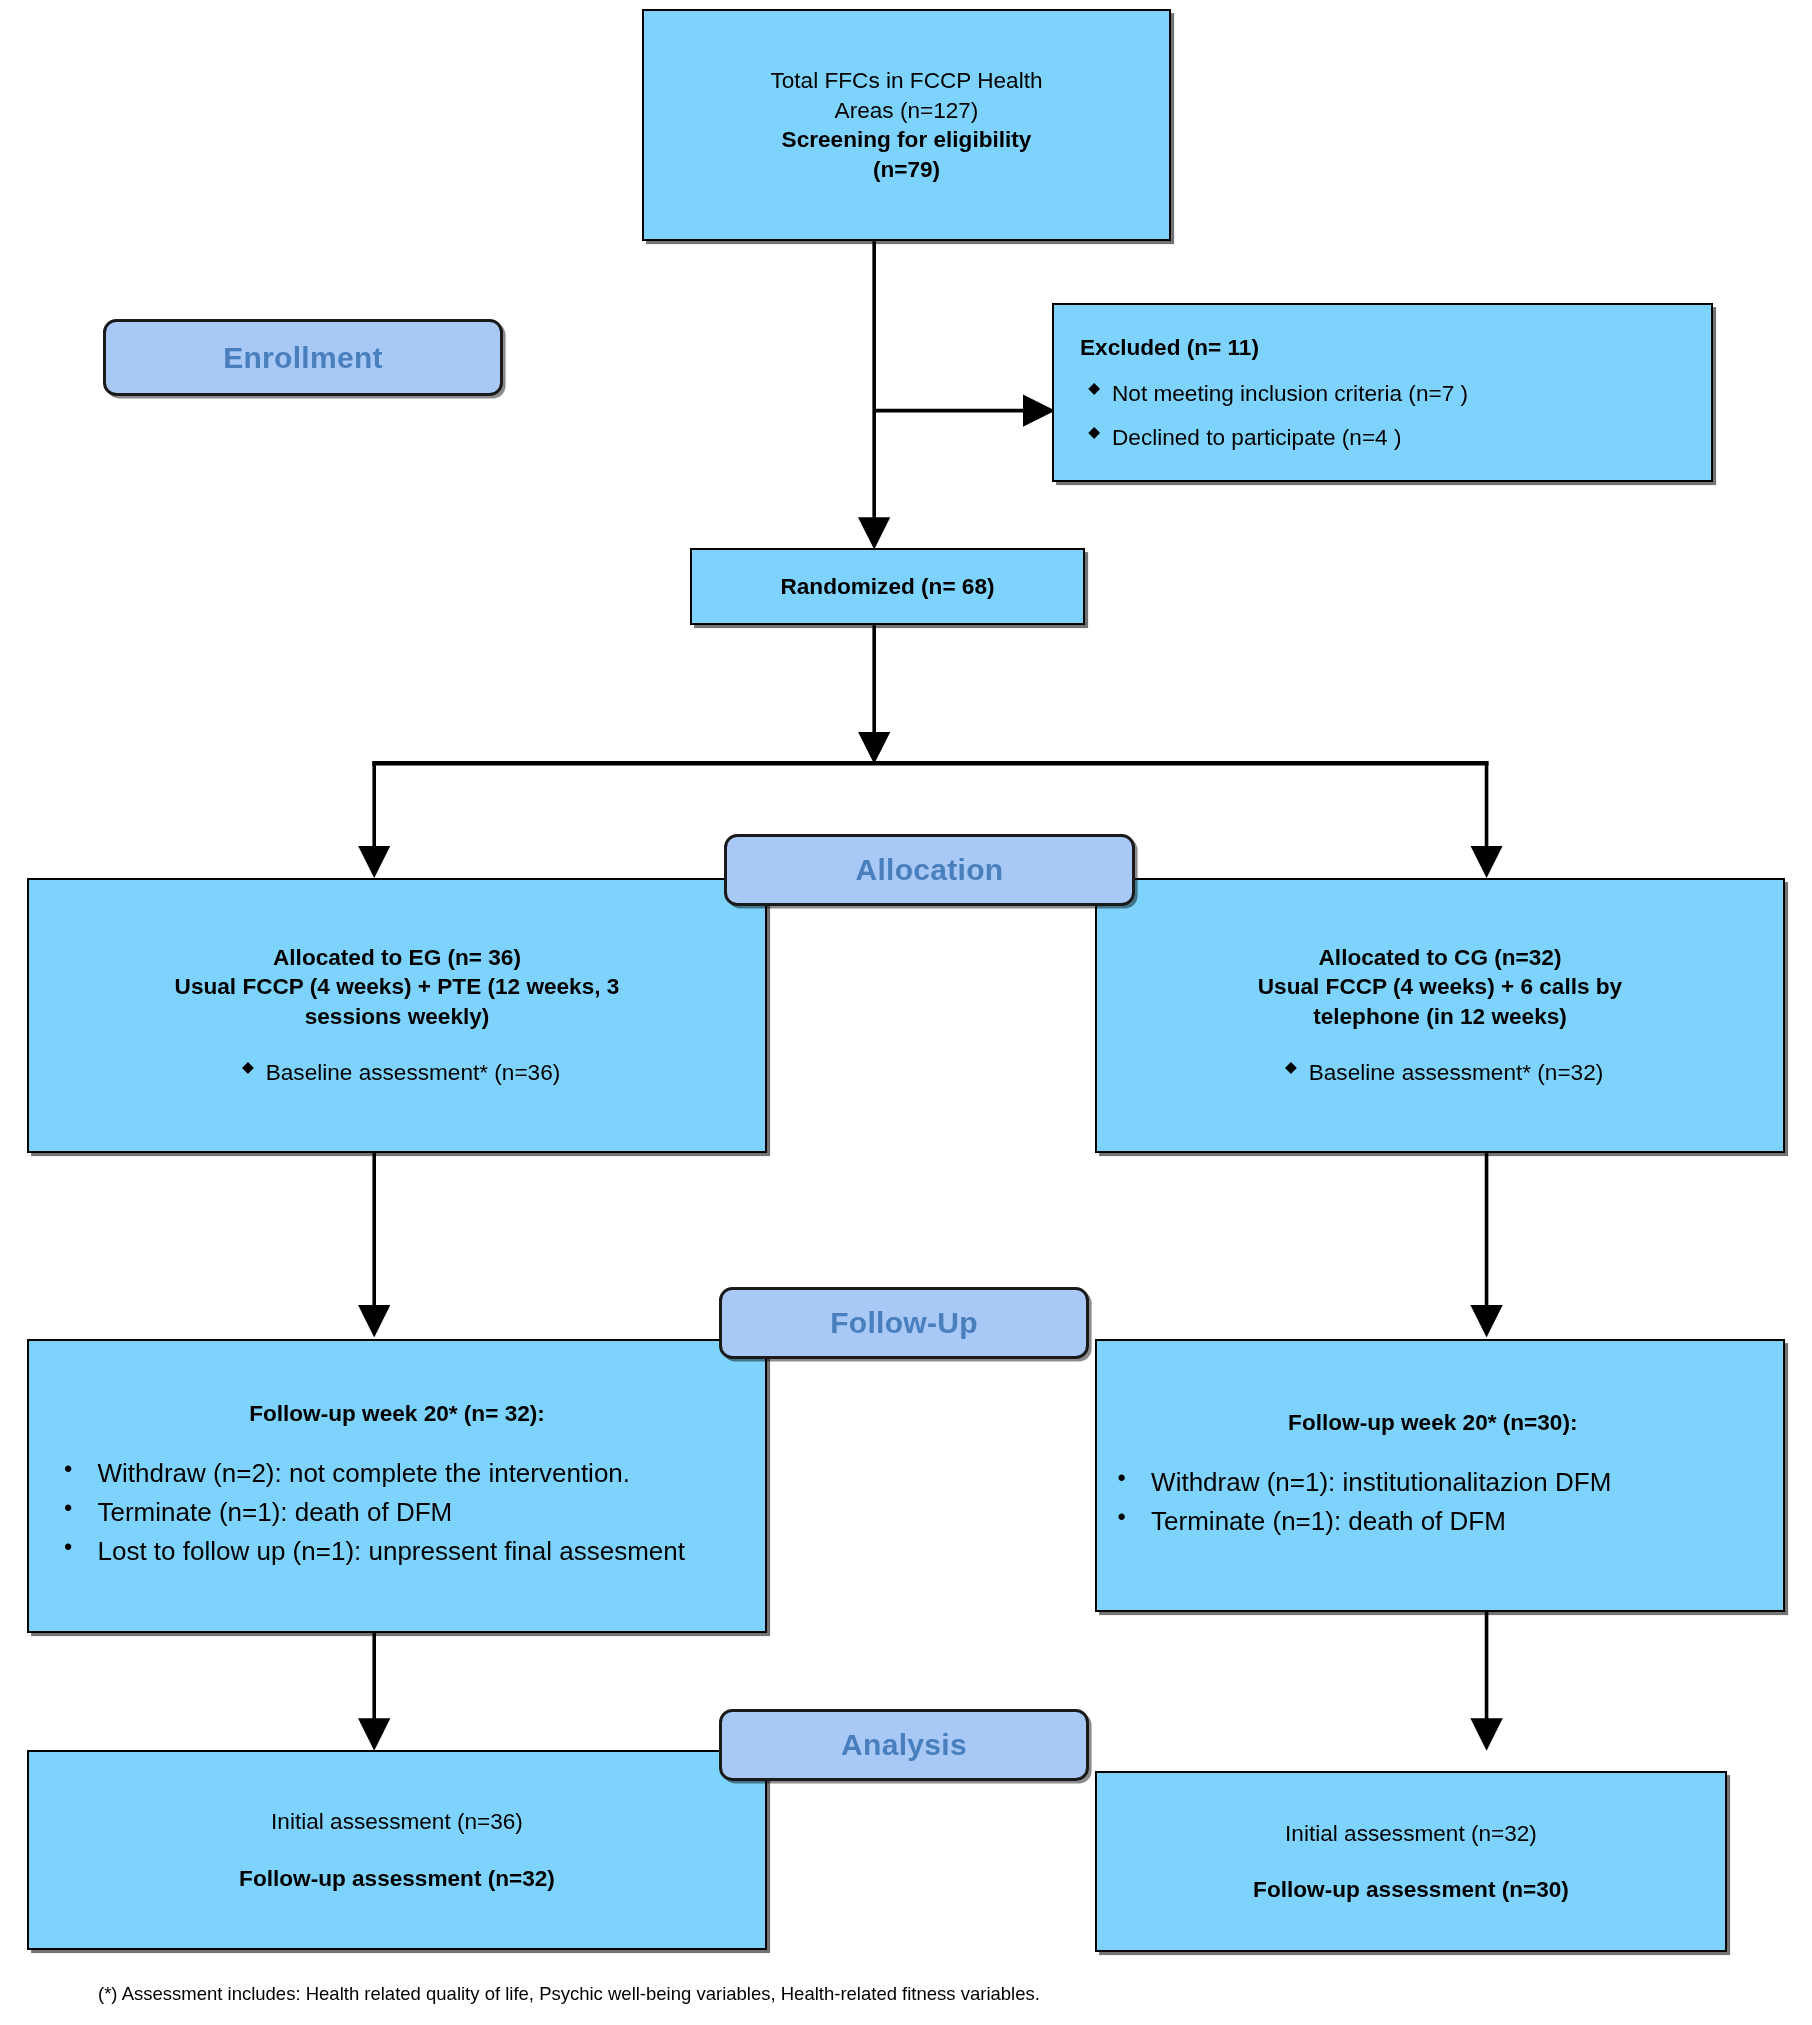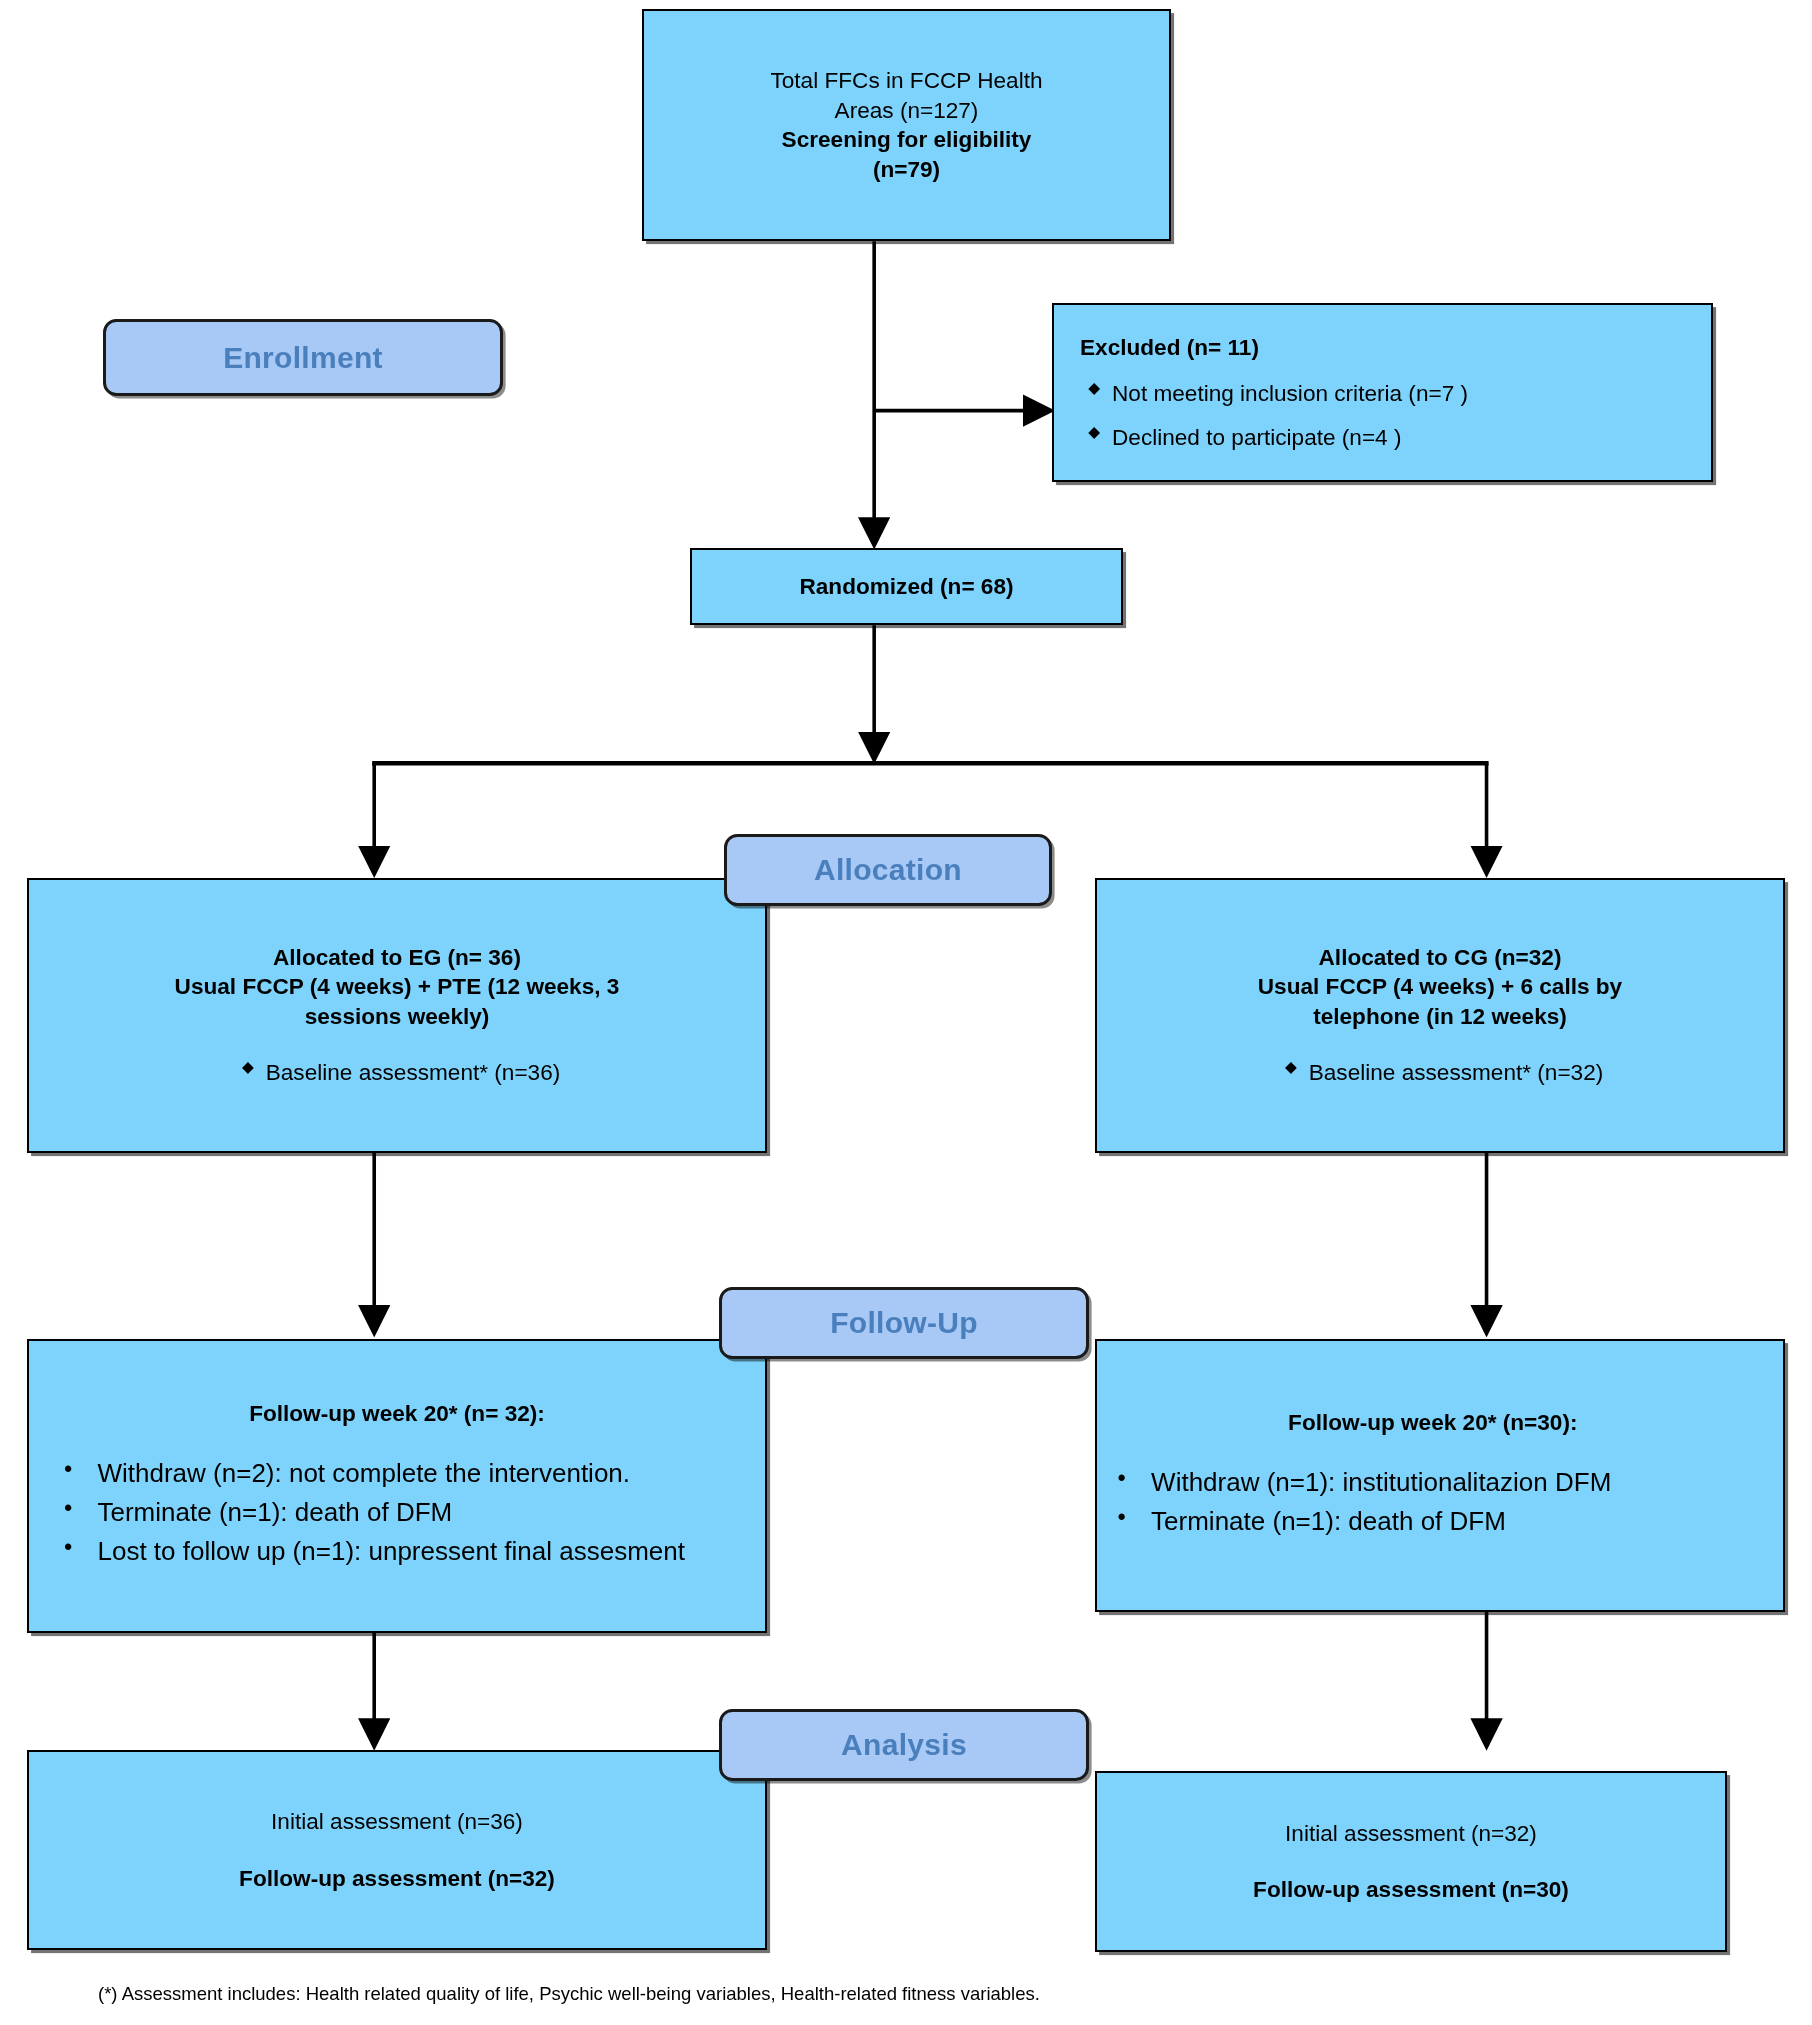--- a/index.html
+++ b/index.html
@@ -162,27 +162,27 @@
     <div class="lines left" style="padding-left:26px;">
       <div class="t b">Excluded (n= 11)</div>
       <div class="spacer-sm"></div>
       <ul class="dia">
         <li>Not meeting inclusion criteria (n=7 )</li>
         <li>Declined to participate (n=4 )</li>
       </ul>
     </div>
   </div>
 
-  <div class="node" style="left:690px; top:548px; width:433px; height:77px;">
+  <div class="node" style="left:690px; top:548px; width:395px; height:77px;">
     <div class="lines center">
       <div class="t b">Randomized (n= 68)</div>
     </div>
   </div>
 
-  <div class="pill" style="left:724px; top:834px; width:328px; height:72px;">
+  <div class="pill" style="left:724px; top:834px; width:411px; height:72px;">
     <span>Allocation</span>
   </div>
 
   <div class="node" style="left:27px; top:878px; width:740px; height:275px;">
     <div class="lines center">
       <div class="t b">Allocated to EG (n= 36)</div>
       <div class="t b">Usual FCCP (4 weeks) + PTE (12 weeks, 3</div>
       <div class="t b">sessions weekly)</div>
       <div class="spacer-md"></div>
       <ul class="dia tight" style="display:inline-block; text-align:left;">

